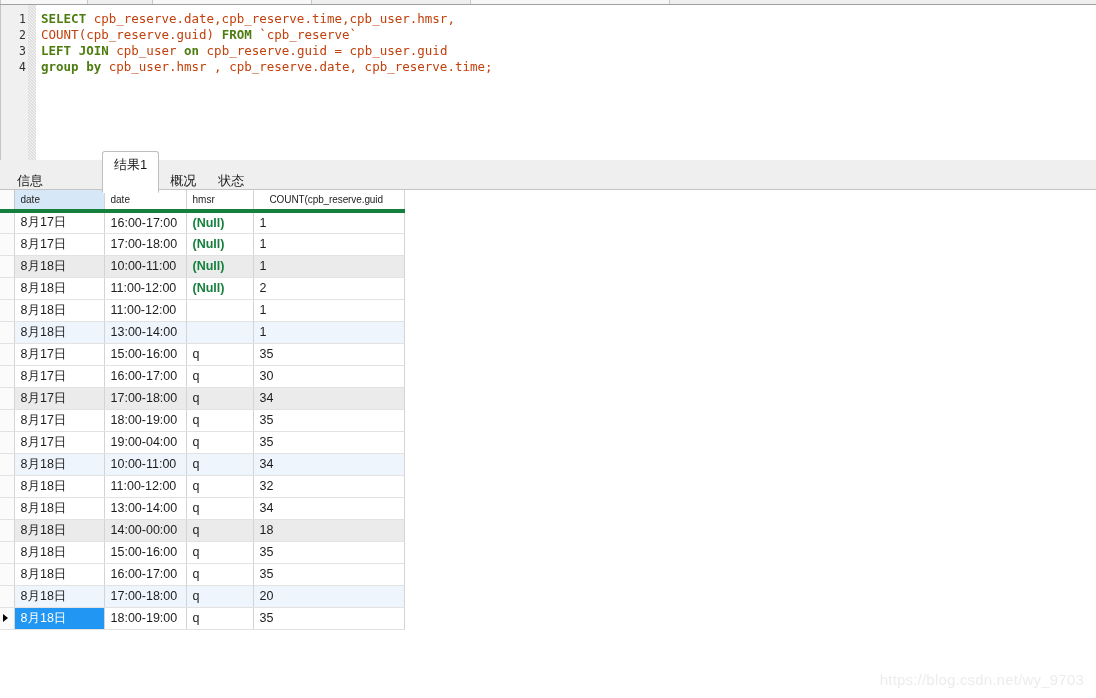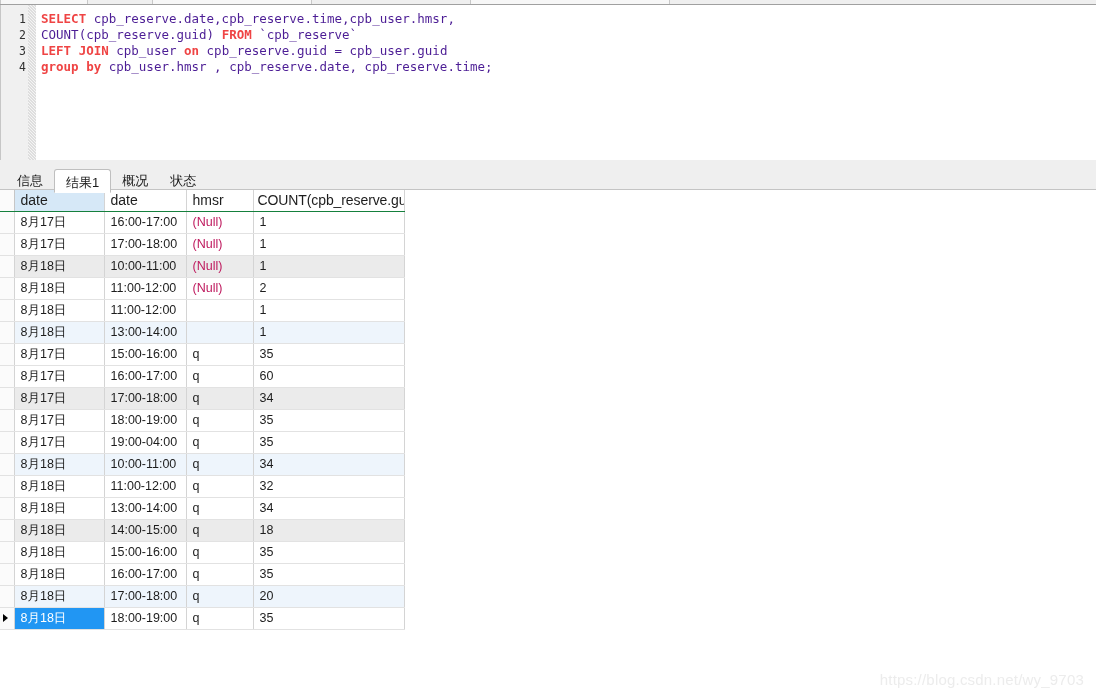--- a/index.html
+++ b/index.html
@@ -91,22 +91,22 @@
   .linenos {
     position: absolute;
     left: 0; top: 6px;
     width: 26px;
     text-align: right;
     font-family: "DejaVu Sans Mono", "Liberation Mono", monospace;
     font-size: 11.5px;
     line-height: 16px;
     color: #303030;
   }
-  .kw { color: #ef4444; font-weight: bold; }
-  .ident { color: #4c1d95; }
+  .kw { color: #4d7c0f; font-weight: bold; }
+  .ident { color: #c2410c; }
 
   
   .tabbar {
     position: absolute;
     left: 0; top: 160px;
     width: 1096px;
     height: 30px;
     background: #efefef;
     border-bottom: 1px solid #c4c4c4;
     box-sizing: border-box;
@@ -128,23 +128,24 @@
     background: transparent;
     box-sizing: border-box;
     white-space: nowrap;
     cursor: default;
   }
   .tab.active {
     background: #ffffff;
     border: 1px solid #bfbfbf;
     border-bottom: 1px solid #ffffff;
     border-radius: 3px 3px 0 0;
-    height: 24px;
+    height: 42px;
     line-height: 25px;
     z-index: 2;
+    margin-left: 48px;
   }
 
   
   .grid-wrap {
     position: absolute;
     left: 0; top: 190px;
     width: 1096px;
     height: 508px;
     background: #ffffff;
     overflow: hidden;
@@ -169,46 +170,46 @@
     height: 22px;
     box-sizing: border-box;
     overflow: hidden;
     white-space: nowrap;
     text-align: left;
     font-weight: normal;
     vertical-align: middle;
   }
   table.grid thead th {
     height: 21px;
-    border-bottom: 1px solid #15803d;
-    background: #ffffff;
-    font-size: 14px;
+    border-bottom: 4px solid #15803d;
+    background: #ffffff;
+    font-size: 10px;
     color: #1d1d1d;
   }
   table.grid thead th.gut {
     border-right: 1px solid #c6c6c6;
     background: #fbfbfb;
     padding: 0;
   }
   table.grid thead th.sorted {
     background: #d6e8f7;
   }
   table.grid thead th.count {
-    padding-left: 4px;
+    padding-left: 16px;
     letter-spacing: -0.1px;
   }
 
   td.gut {
     background: #fbfbfb;
     border-right: 1px solid #c6c6c6;
     padding: 0;
     position: relative;
   }
   td.num { text-align: right; padding-right: 4px; }
-  .nullv { color: #be185d; }
+  .nullv { color: #15803d; font-weight: bold; }
 
   tr.stripe-gray td:not(.gut) { background: #ebebeb; }
   tr.stripe-blue td:not(.gut) { background: #eef5fc; }
   tr.stripe-white td:not(.gut) { background: #ffffff; }
 
   tr.selected td.c-sel {
     background: #2196f3 !important;
     color: #ffffff;
   }
   .row-marker {
@@ -348,21 +349,21 @@
             <td>8月17日</td>
             <td>15:00-16:00</td>
             <td>q</td>
             <td class="num">35</td>
           </tr>
           <tr class="stripe-white">
             <td class="gut"></td>
             <td>8月17日</td>
             <td>16:00-17:00</td>
             <td>q</td>
-            <td class="num">60</td>
+            <td class="num">30</td>
           </tr>
           <tr class="stripe-gray">
             <td class="gut"></td>
             <td>8月17日</td>
             <td>17:00-18:00</td>
             <td>q</td>
             <td class="num">34</td>
           </tr>
           <tr class="stripe-white">
             <td class="gut"></td>
@@ -395,21 +396,21 @@
           <tr class="stripe-white">
             <td class="gut"></td>
             <td>8月18日</td>
             <td>13:00-14:00</td>
             <td>q</td>
             <td class="num">34</td>
           </tr>
           <tr class="stripe-gray">
             <td class="gut"></td>
             <td>8月18日</td>
-            <td>14:00-15:00</td>
+            <td>14:00-00:00</td>
             <td>q</td>
             <td class="num">18</td>
           </tr>
           <tr class="stripe-white">
             <td class="gut"></td>
             <td>8月18日</td>
             <td>15:00-16:00</td>
             <td>q</td>
             <td class="num">35</td>
           </tr>

